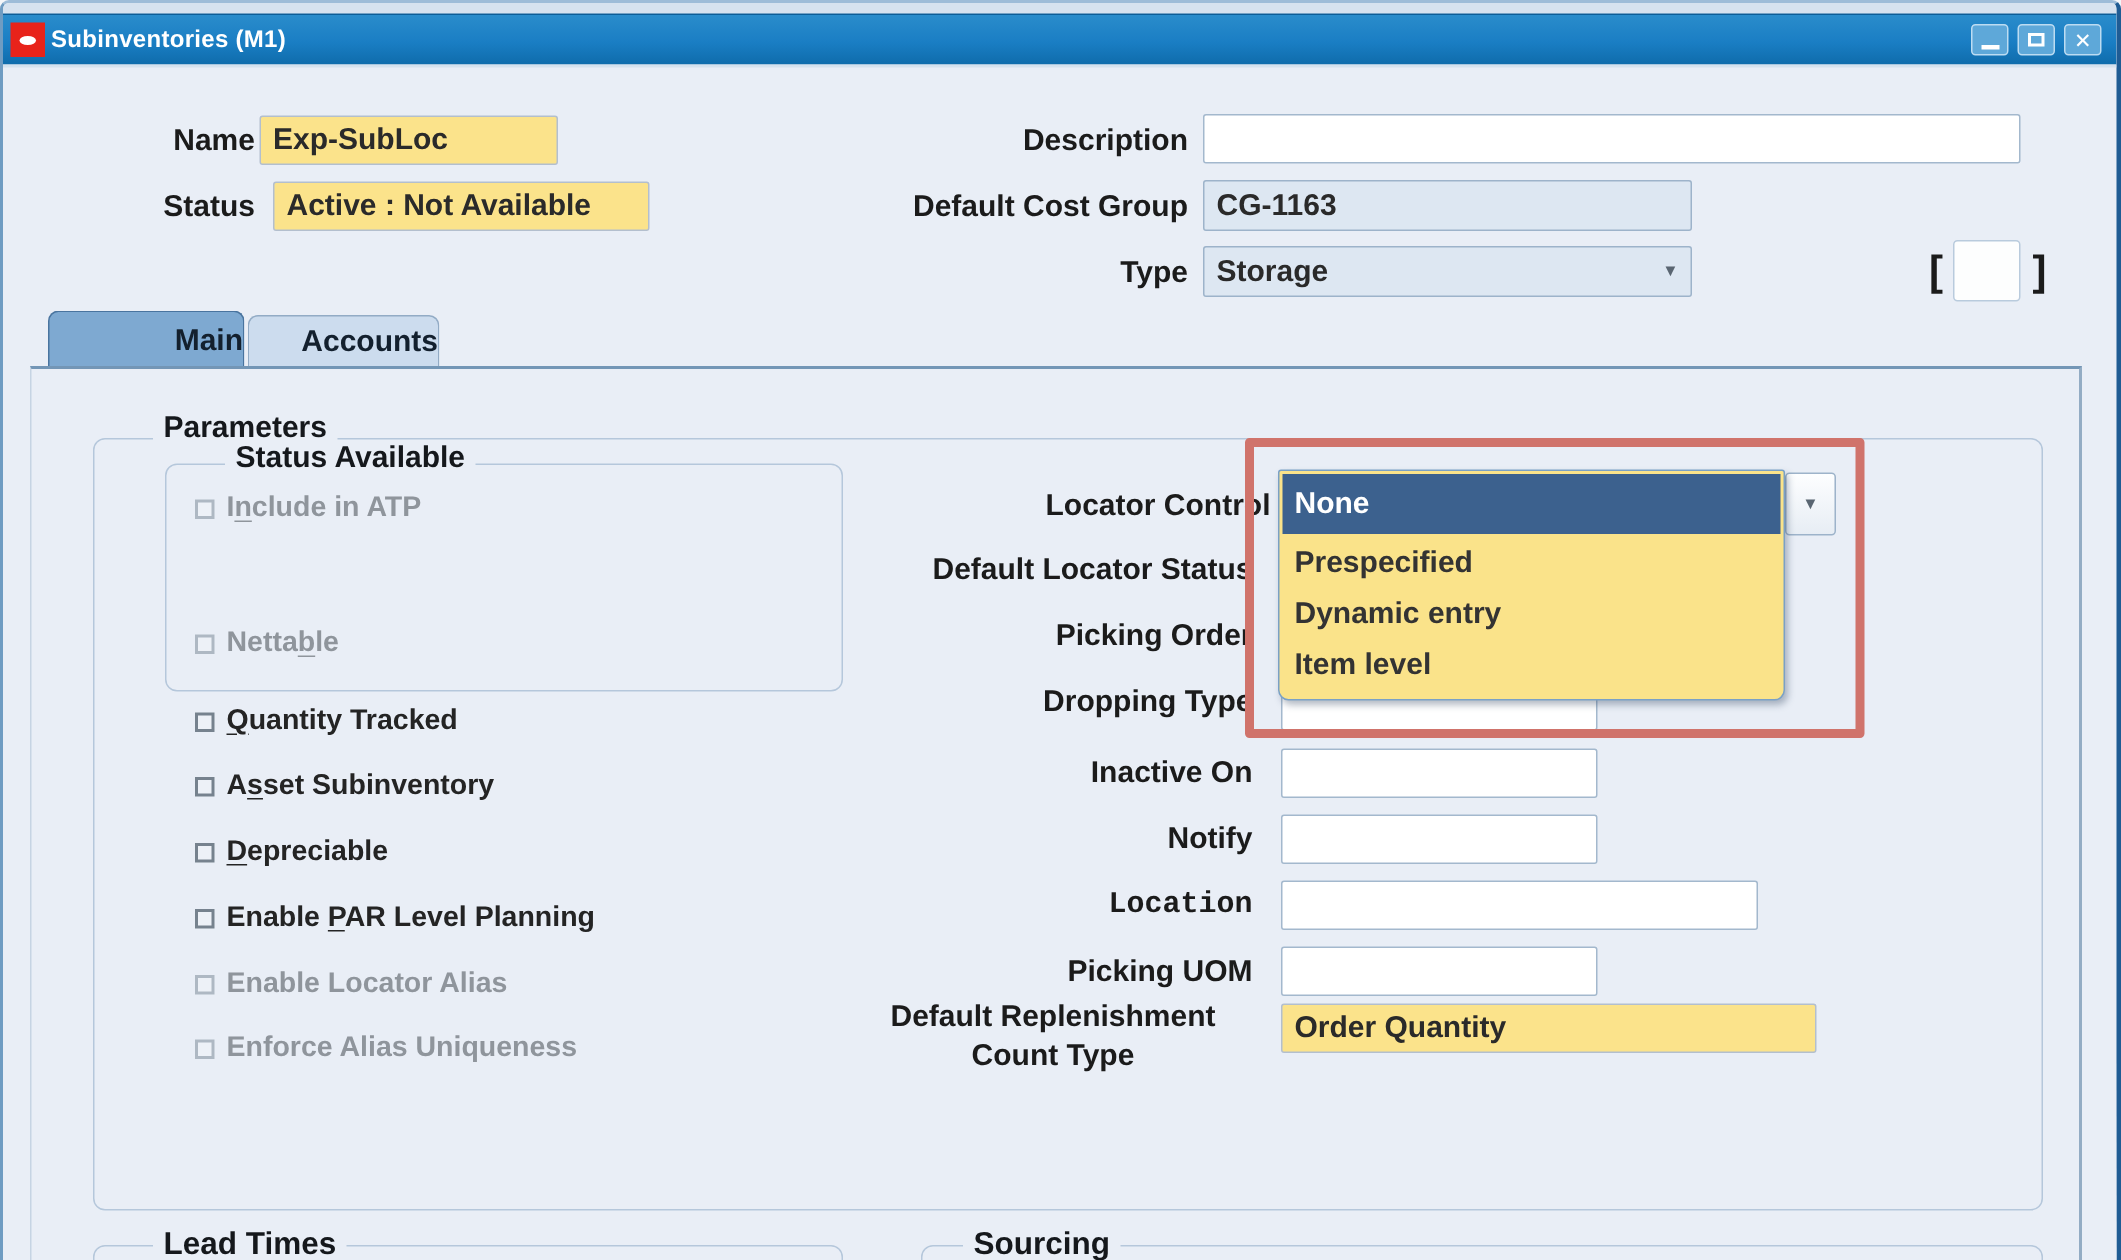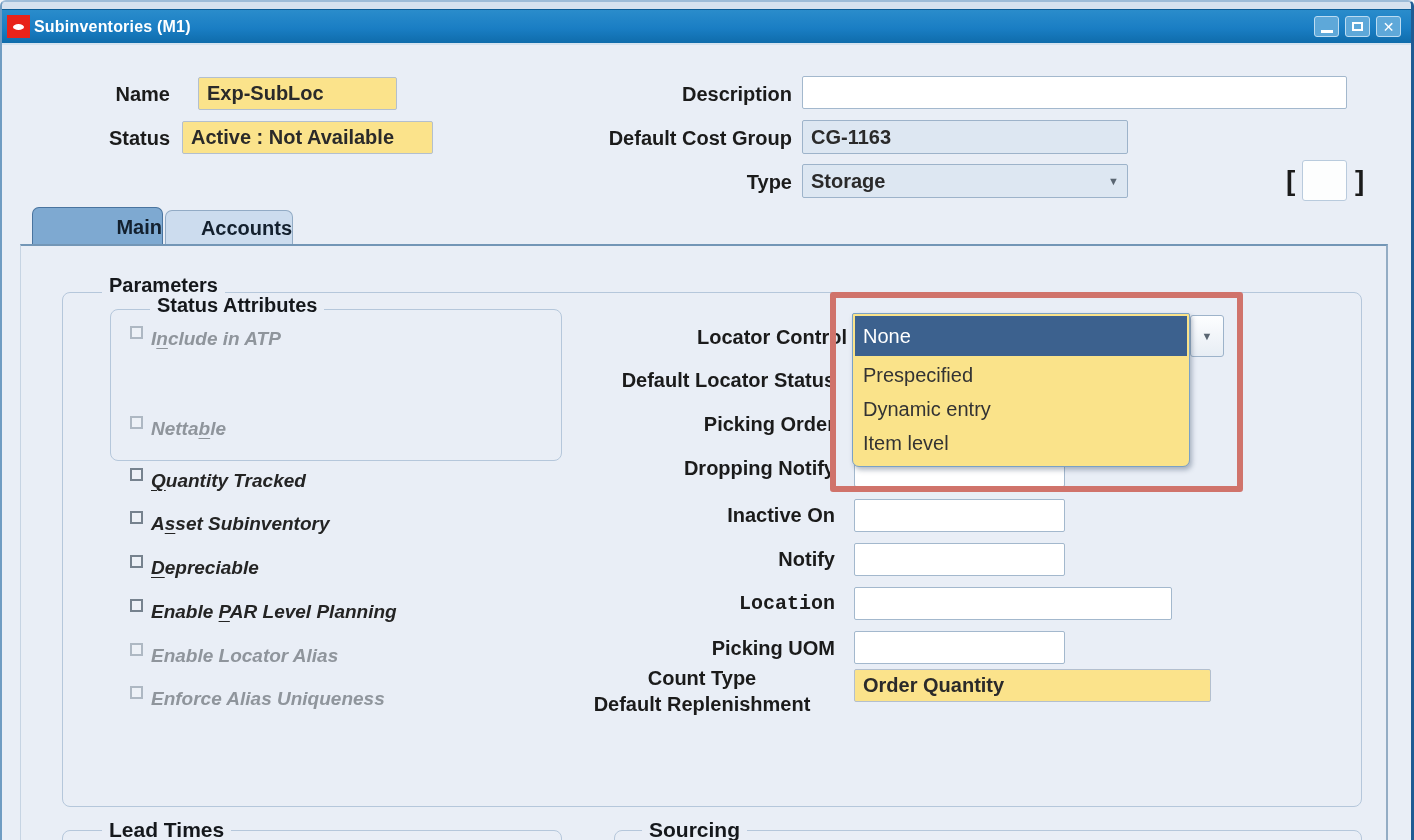--- a/index.html
+++ b/index.html
@@ -48,33 +48,33 @@
   .flexbox { position:absolute; left:1300px; top:158px; width:45px; height:41px; background:#fdfefe; border:1px solid #b9cbdd; border-radius:3px; }
 
   .tab { position:absolute; font-size:20px; font-weight:bold; color:#13202e; text-align:right; border-radius:7px 7px 0 0; }
   .tab-active { left:30px; top:205px; width:131px; height:38px; line-height:38px; background:#7ea9d1; border:1px solid #49749f; border-bottom:none; }
   .tab-idle { left:163px; top:208px; width:128px; height:35px; line-height:34px; background:#ccdcee; border:1px solid #92abc5; border-bottom:none; }
   .tabpanel { position:absolute; left:18px; top:242px; width:1368px; height:640px; border-top:2px solid #7396b6; border-right:2px solid #93acc4; border-left:1px solid #c6d4e3; }
 
   .groupbox { position:absolute; border:1px solid #b5c7db; border-radius:8px; }
   .grouptitle { position:absolute; font-size:20px; font-weight:bold; color:#15181c; background:#e9eef6; padding:0 7px; white-space:nowrap; }
 
-  .cbrow { position:absolute; left:128px; display:flex; align-items:flex-start; gap:8px; height:26px;font-style:italic; }
+  .cbrow { position:absolute; left:128px; display:flex; align-items:center; gap:8px; height:26px; }
   .cb { width:13px; height:13px; border:2px solid #76828e; background:#edf1f7; flex:0 0 auto; }
   .cbrow .cblabel { font-size:19px; font-weight:bold; color:#242424; white-space:nowrap; line-height:26px; }
   .cbrow.disabled .cb { border-color:#aeb8c3; }
   .cbrow.disabled .cblabel { color:#8f959c; }
   .cblabel u { text-decoration:underline; text-underline-offset:3px; }
 
   .ddlist {
     position:absolute; left:850px; top:311px; width:338px; background:#fae38a;
     border:1px solid #7aa1c6; border-radius:2px 2px 7px 7px;
     box-shadow:2px 3px 5px rgba(40,60,90,.35); padding:2px 2px 6px 2px; z-index:5;
   }
-  .dditem { height:34px; line-height:34px; padding-left:8px; font-size:20px; font-weight:400; color:#333; white-space:nowrap; }
+  .dditem { height:34px; line-height:34px; padding-left:8px; font-size:20px; font-weight:700; color:#333; white-space:nowrap; }
   .dditem.selected { height:40px; line-height:40px; background:#3c618e; color:#fff; margin-bottom:2px; }
   .ddbtn {
     position:absolute; left:1188px; top:313px; width:34px; height:42px; z-index:4;
     background:linear-gradient(#fdfeff,#e7edf4); border:1px solid #9db3ca; border-radius:3px;
     display:flex; align-items:center; justify-content:center; color:#5a6672; font-size:11px;
   }
 
   .annotation-rect {
     position:absolute; left:828px; top:290px; width:413px; height:200px;
     border:6px solid #d0736b; border-radius:3px; z-index:9; pointer-events:none;
@@ -100,21 +100,21 @@
       <div class="winbtn">
           <div class="glyph-max"></div>
         </div>
       <div class="winbtn">
           <div class="glyph-close">✕</div>
         </div>
     </div>
   </div>
 
   <div class="lbl" style="left:40px;width:128px;top:79px;">Name</div>
-  <div class="fld yellow" style="left:196px;top:75px;width:199px;">Exp-SubLoc</div>
+  <div class="fld yellow" style="left:171px;top:75px;width:199px;">Exp-SubLoc</div>
 
   <div class="lbl" style="left:40px;width:128px;top:123px;">Status</div>
   <div class="fld yellow" style="left:180px;top:119px;width:251px;">Active : Not Available</div>
 
   <div class="lbl" style="left:560px;width:230px;top:79px;">Description</div>
   <div class="fld" style="left:800px;top:74px;width:545px;"></div>
 
   <div class="lbl" style="left:520px;width:270px;top:123px;">Default Cost Group</div>
   <div class="fld gray" style="left:800px;top:118px;width:326px;height:34px;line-height:32px;">CG-1163</div>
 
@@ -129,21 +129,21 @@
   <div class="bracket" style="left:1353px;top:163px;">]</div>
 
   <div class="tab tab-active">Main</div>
   <div class="tab tab-idle">Accounts</div>
   <div class="tabpanel"></div>
 
   <div class="groupbox" style="left:60px;top:290px;width:1300px;height:515px;"></div>
   <div class="grouptitle" style="left:100px;top:272px;">Parameters</div>
 
   <div class="groupbox" style="left:108px;top:307px;width:452px;height:152px;"></div>
-  <div class="grouptitle" style="left:148px;top:292px;">Status Attributes</div>
+  <div class="grouptitle" style="left:148px;top:292px;">Status Available</div>
 
   <div class="cbrow disabled" style="top:324px;">
     <span class="cb"></span>
     <span class="cblabel">I<u>n</u>clude in ATP</span>
   </div>
   <div class="cbrow disabled" style="top:414px;">
     <span class="cb"></span>
     <span class="cblabel">Netta<u>b</u>le</span>
   </div>
 
@@ -168,28 +168,28 @@
     <span class="cblabel">Enable Locator Alias</span>
   </div>
   <div class="cbrow disabled" style="top:684px;">
     <span class="cb"></span>
     <span class="cblabel">Enforce Alias Uniqueness</span>
   </div>
 
   <div class="lbl" style="left:572px;width:273px;top:322px;">Locator Control</div>
   <div class="lbl" style="left:560px;width:273px;top:365px;">Default Locator Status</div>
   <div class="lbl" style="left:560px;width:273px;top:409px;">Picking Order</div>
-  <div class="lbl" style="left:560px;width:273px;top:453px;">Dropping Notify</div>
+  <div class="lbl" style="left:560px;width:273px;top:453px;">Dropping Type</div>
   <div class="lbl" style="left:560px;width:273px;top:500px;">Inactive On</div>
   <div class="lbl" style="left:560px;width:273px;top:544px;">Notify</div>
   <div class="lbl" style="left:560px;width:273px;top:589px;font-family:Liberation Mono, monospace;">Location</div>
   <div class="lbl" style="left:560px;width:273px;top:633px;">Picking UOM</div>
   <div class="two-line-label" style="top:663px;">
+    <div>Default Replenishment</div>
     <div>Count Type</div>
-    <div>Default Replenishment</div>
   </div>
 
   <div class="fld" style="left:852px;top:452px;width:211px;"></div>
   <div class="fld" style="left:852px;top:497px;width:211px;"></div>
   <div class="fld" style="left:852px;top:541px;width:211px;"></div>
   <div class="fld" style="left:852px;top:585px;width:318px;"></div>
   <div class="fld" style="left:852px;top:629px;width:211px;"></div>
   <div class="fld yellow" style="left:852px;top:667px;width:357px;">Order Quantity</div>
 
   <div class="ddbtn">

